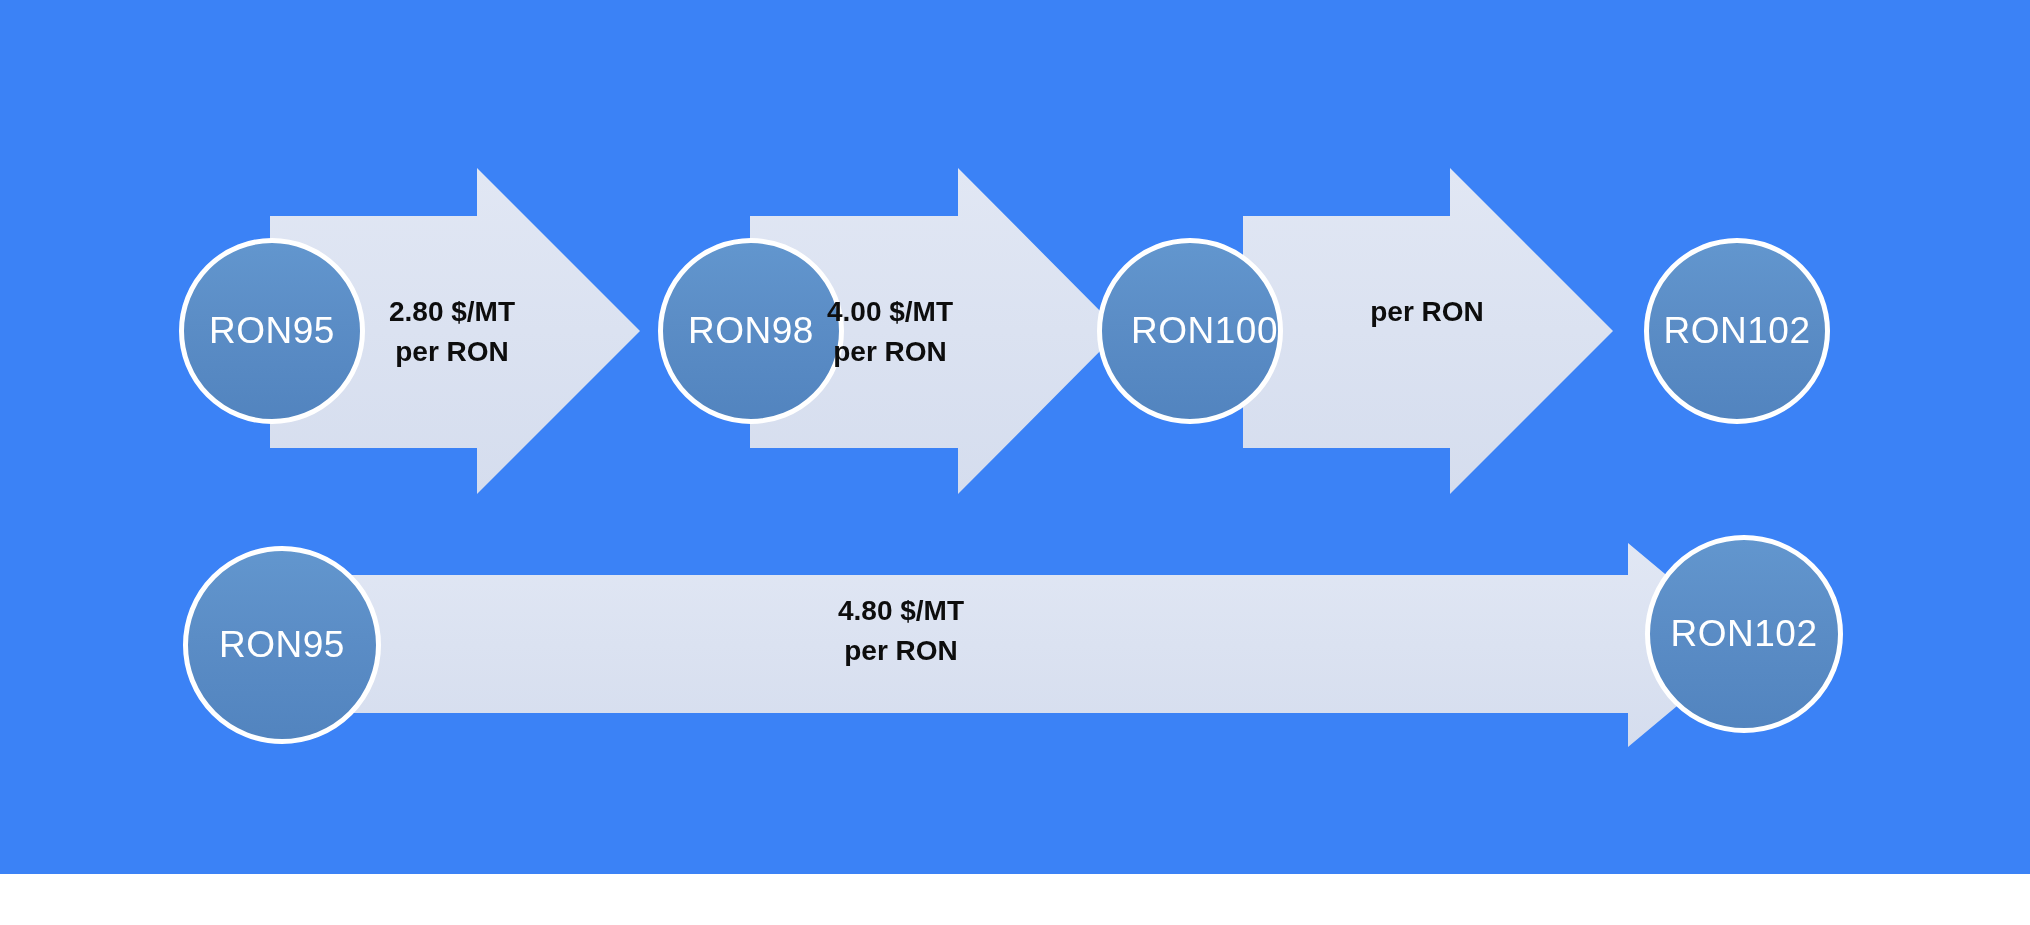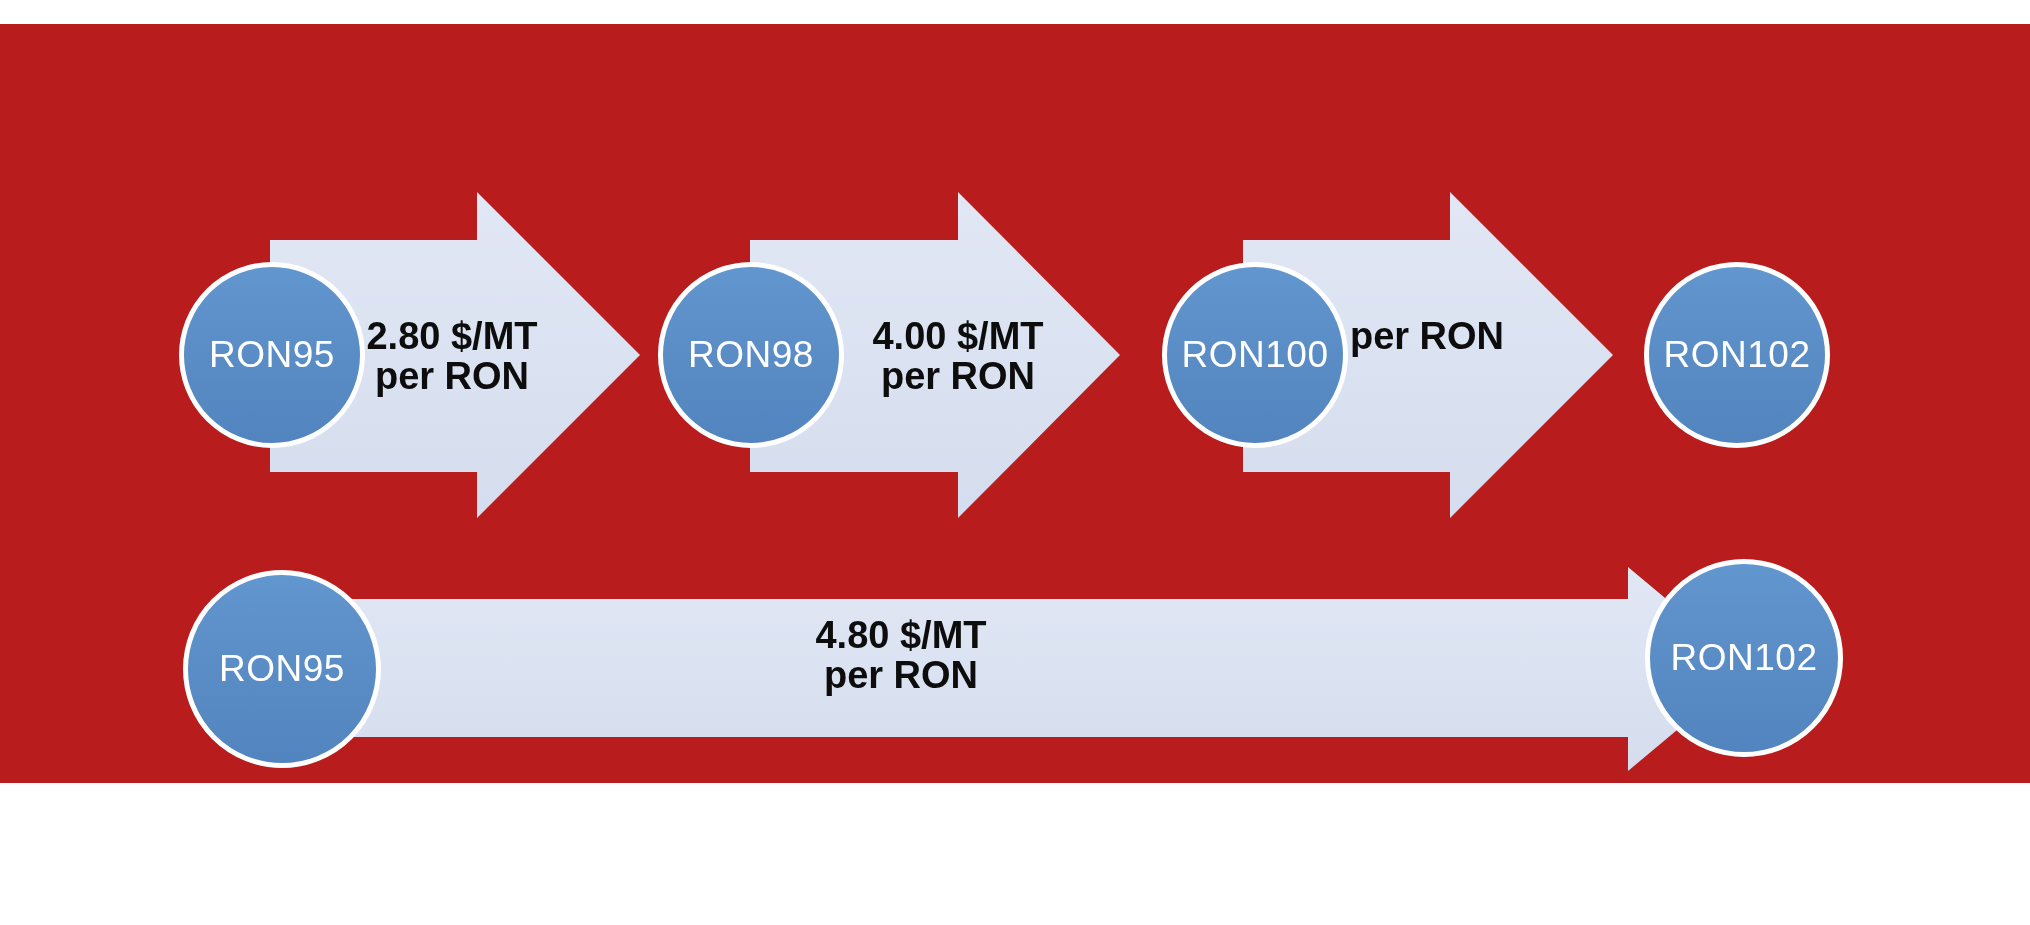--- a/index.html
+++ b/index.html
@@ -4,24 +4,23 @@
 <style>
   html, body {
     margin: 0;
     padding: 0;
     background: #ffffff;
     font-family: "Liberation Sans", sans-serif;
   }
   .canvas {
     position: relative;
     width: 2030px;
-    height: 759px;
-    background: #b91c1c;
+    height: 874px;
+    background: #3b82f6;
     overflow: hidden;
-    margin-top: 24px;
   }
   .arrows-layer {
     position: absolute;
     left: 0;
     top: 0;
     width: 2030px;
     height: 925px;
   }
   .node {
     position: absolute;
@@ -37,36 +36,36 @@
   .node-bottom { width: 198px; height: 198px; }
   .node-label {
     color: #ffffff;
     font-size: 37px;
     font-weight: 400;
     letter-spacing: 0.5px;
     white-space: nowrap;
   }
   .n1 { left: 179px; top: 238px; }
   .n2 { left: 658px; top: 238px; }
-  .n3 { left: 1162px; top: 238px; }
+  .n3 { left: 1097px; top: 238px; justify-content: flex-end; }
   .n4 { left: 1644px; top: 238px; }
   .b1 { left: 183px; top: 546px; }
   .b2 { left: 1645px; top: 535px; }
   .step-label {
     position: absolute;
     width: 340px;
     text-align: center;
-    font-size: 38px;
+    font-size: 28px;
     font-weight: 700;
     line-height: 40px;
     color: #0d0d0d;
     white-space: nowrap;
   }
   .t1 { left: 282px; top: 292px; }
-  .t2 { left: 788px; top: 292px; }
+  .t2 { left: 720px; top: 292px; }
   .t3 { left: 1257px; top: 292px; }
   .t4 { left: 731px; top: 591px; }
   .step-line { display: block; }
 </style>
 </head>
 <body>
 
 <div class="canvas">
 
   <svg class="arrows-layer" viewBox="0 0 2030 925" xmlns="http://www.w3.org/2000/svg">

